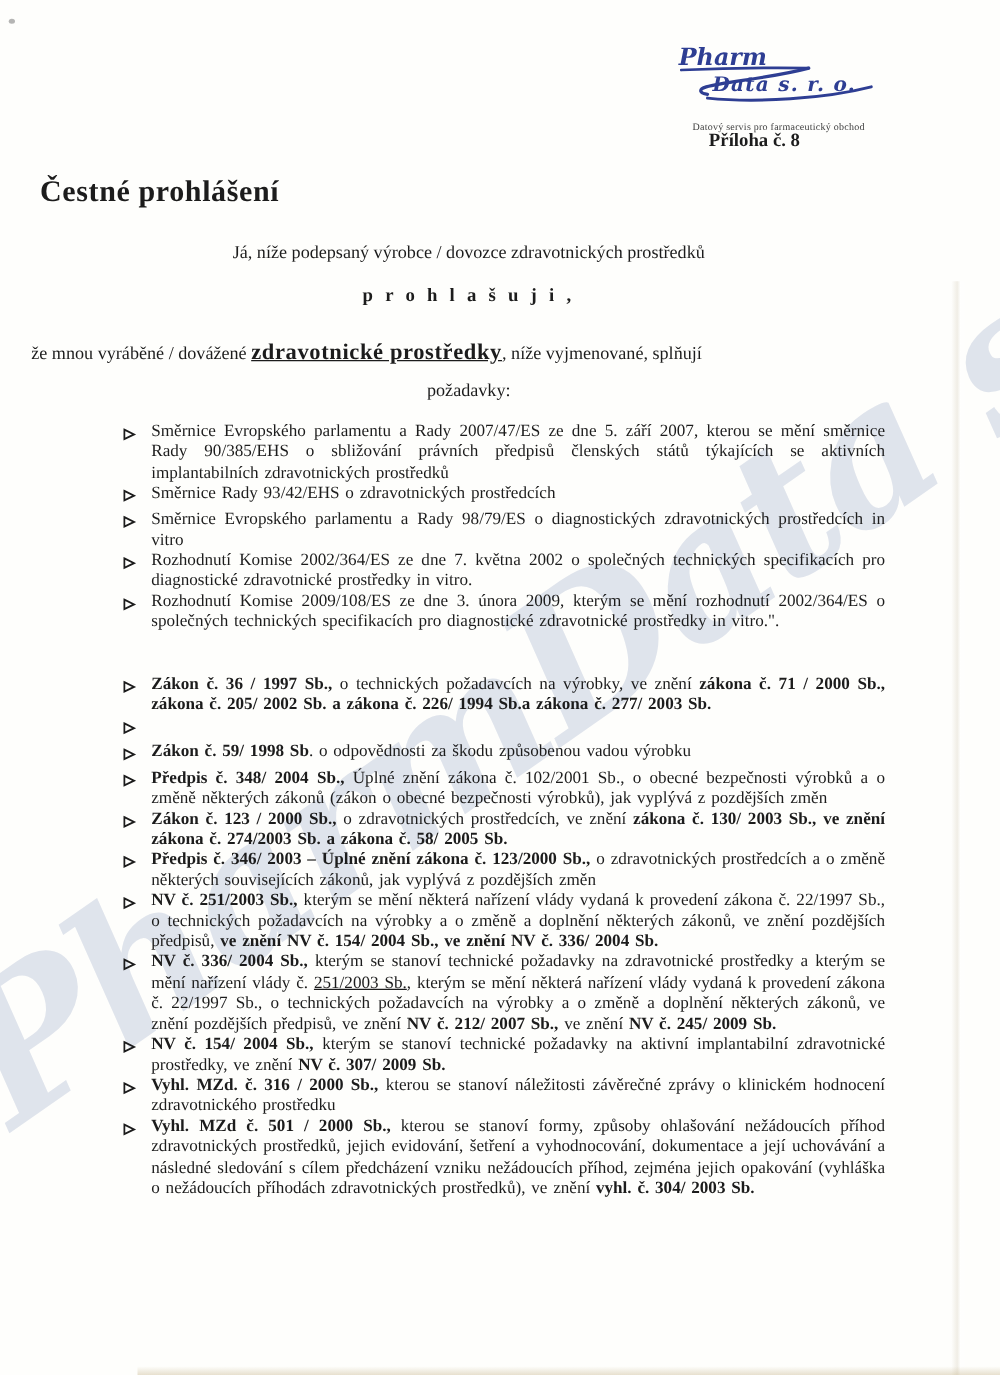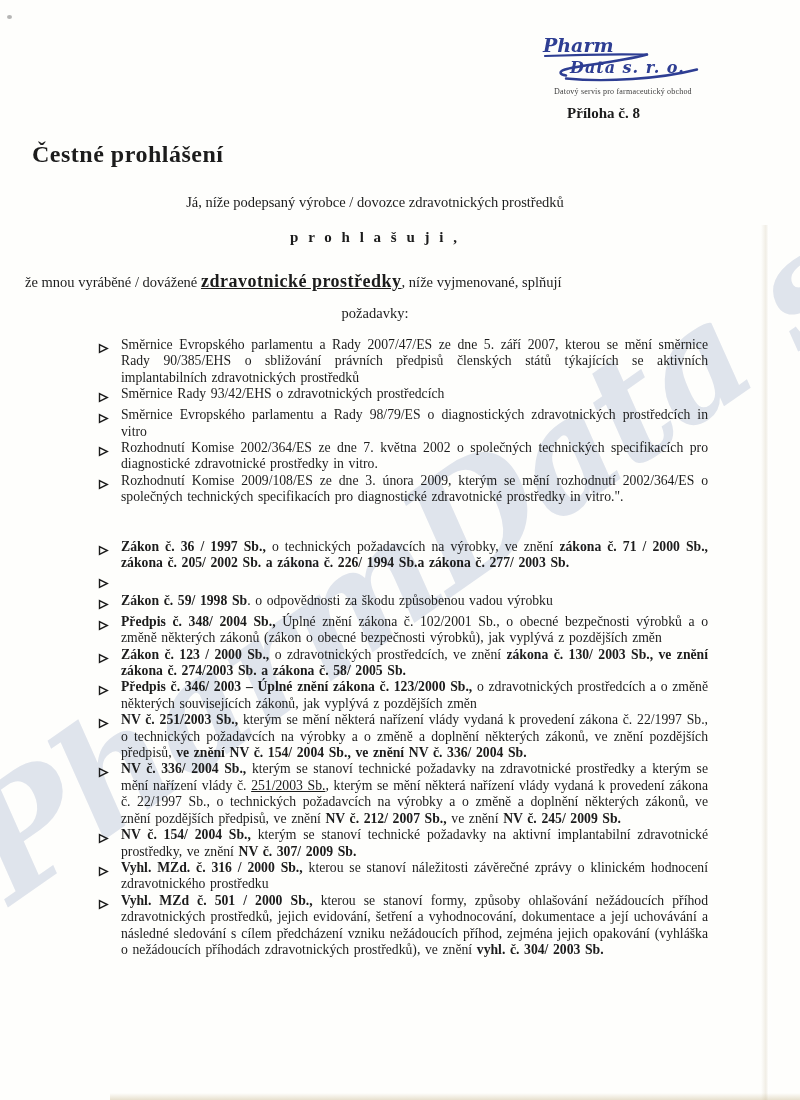--- a/index.html
+++ b/index.html
@@ -24,21 +24,21 @@
     letter-spacing:-4px;
     opacity:.55;
     transform:rotate(-35deg);
     transform-origin:0 0;
   }
   .content{position:relative;z-index:1;}
   
   .logo-block{position:absolute;top:36px;left:540px;width:168px;}
   .logo-script{display:block;}
   .tagline{
-    margin-top:1px;
+    margin-top:11px;
     font-size:8px;
     letter-spacing:.2px;
     color:#3c3c3c;
     white-space:nowrap;
     padding-left:14px;
   }
   
   .attachment{
     position:absolute;top:105px;left:0;right:160px;
     text-align:right;font-weight:bold;font-size:15px;

